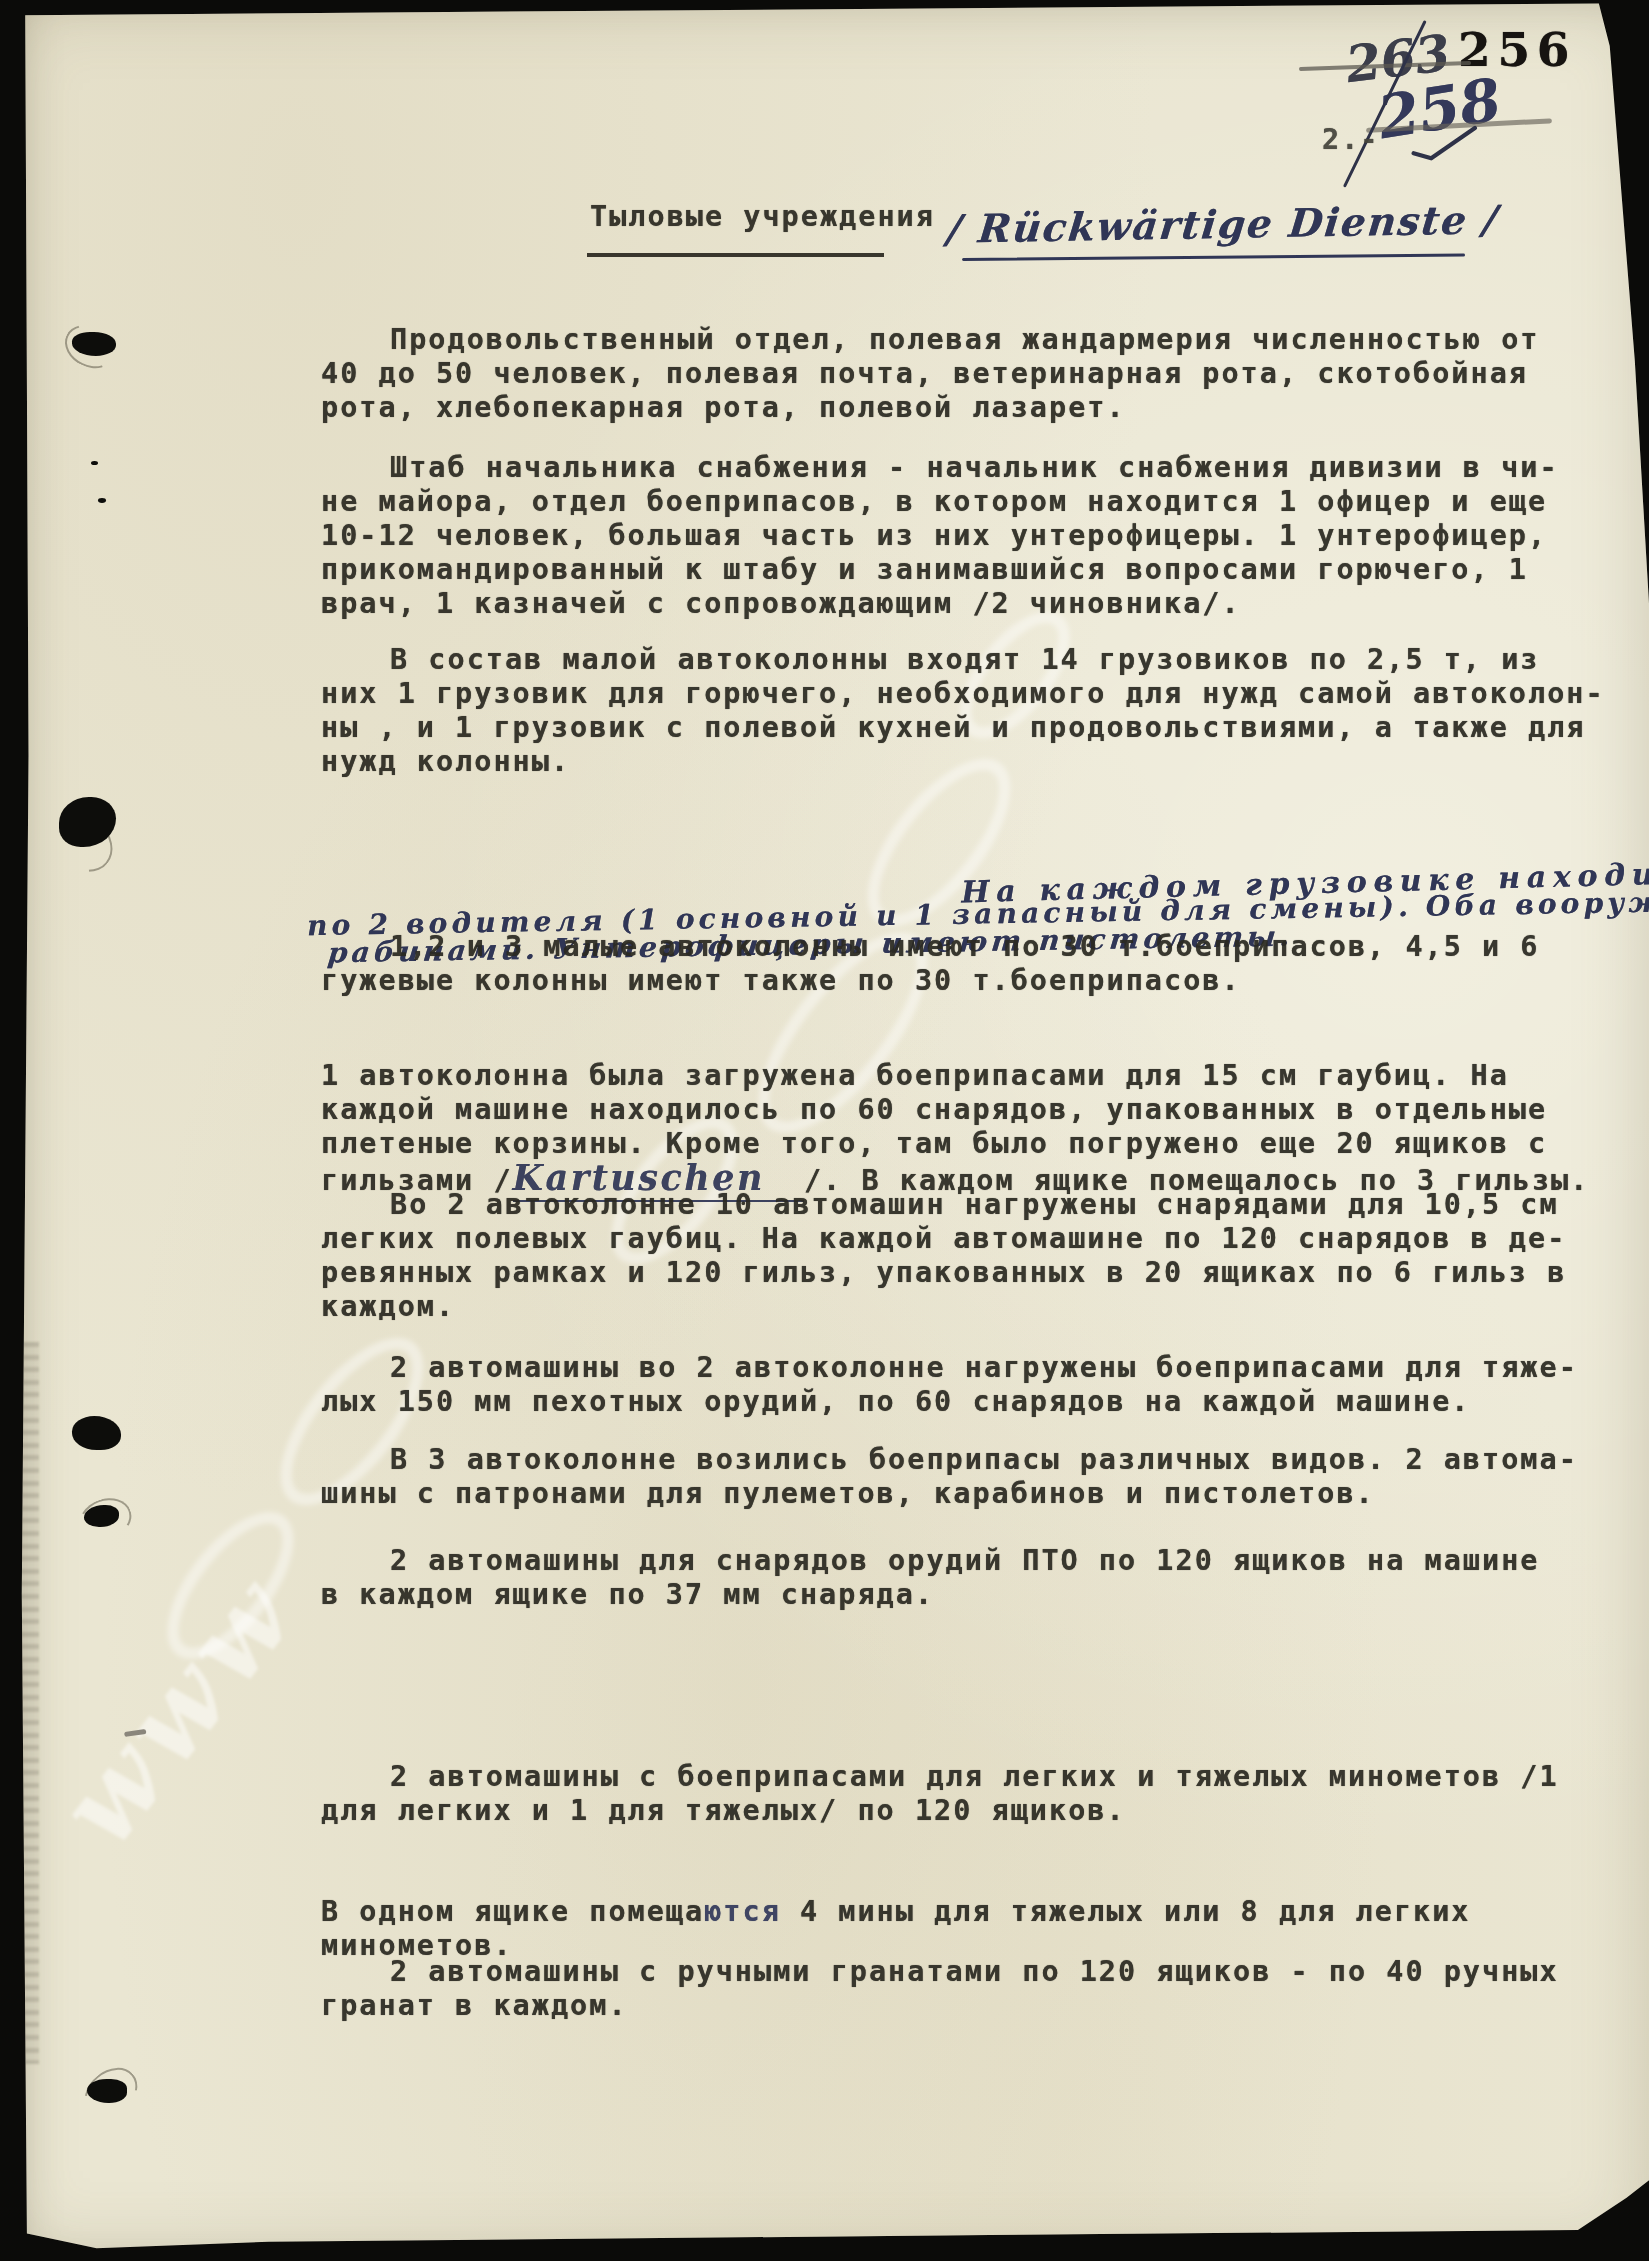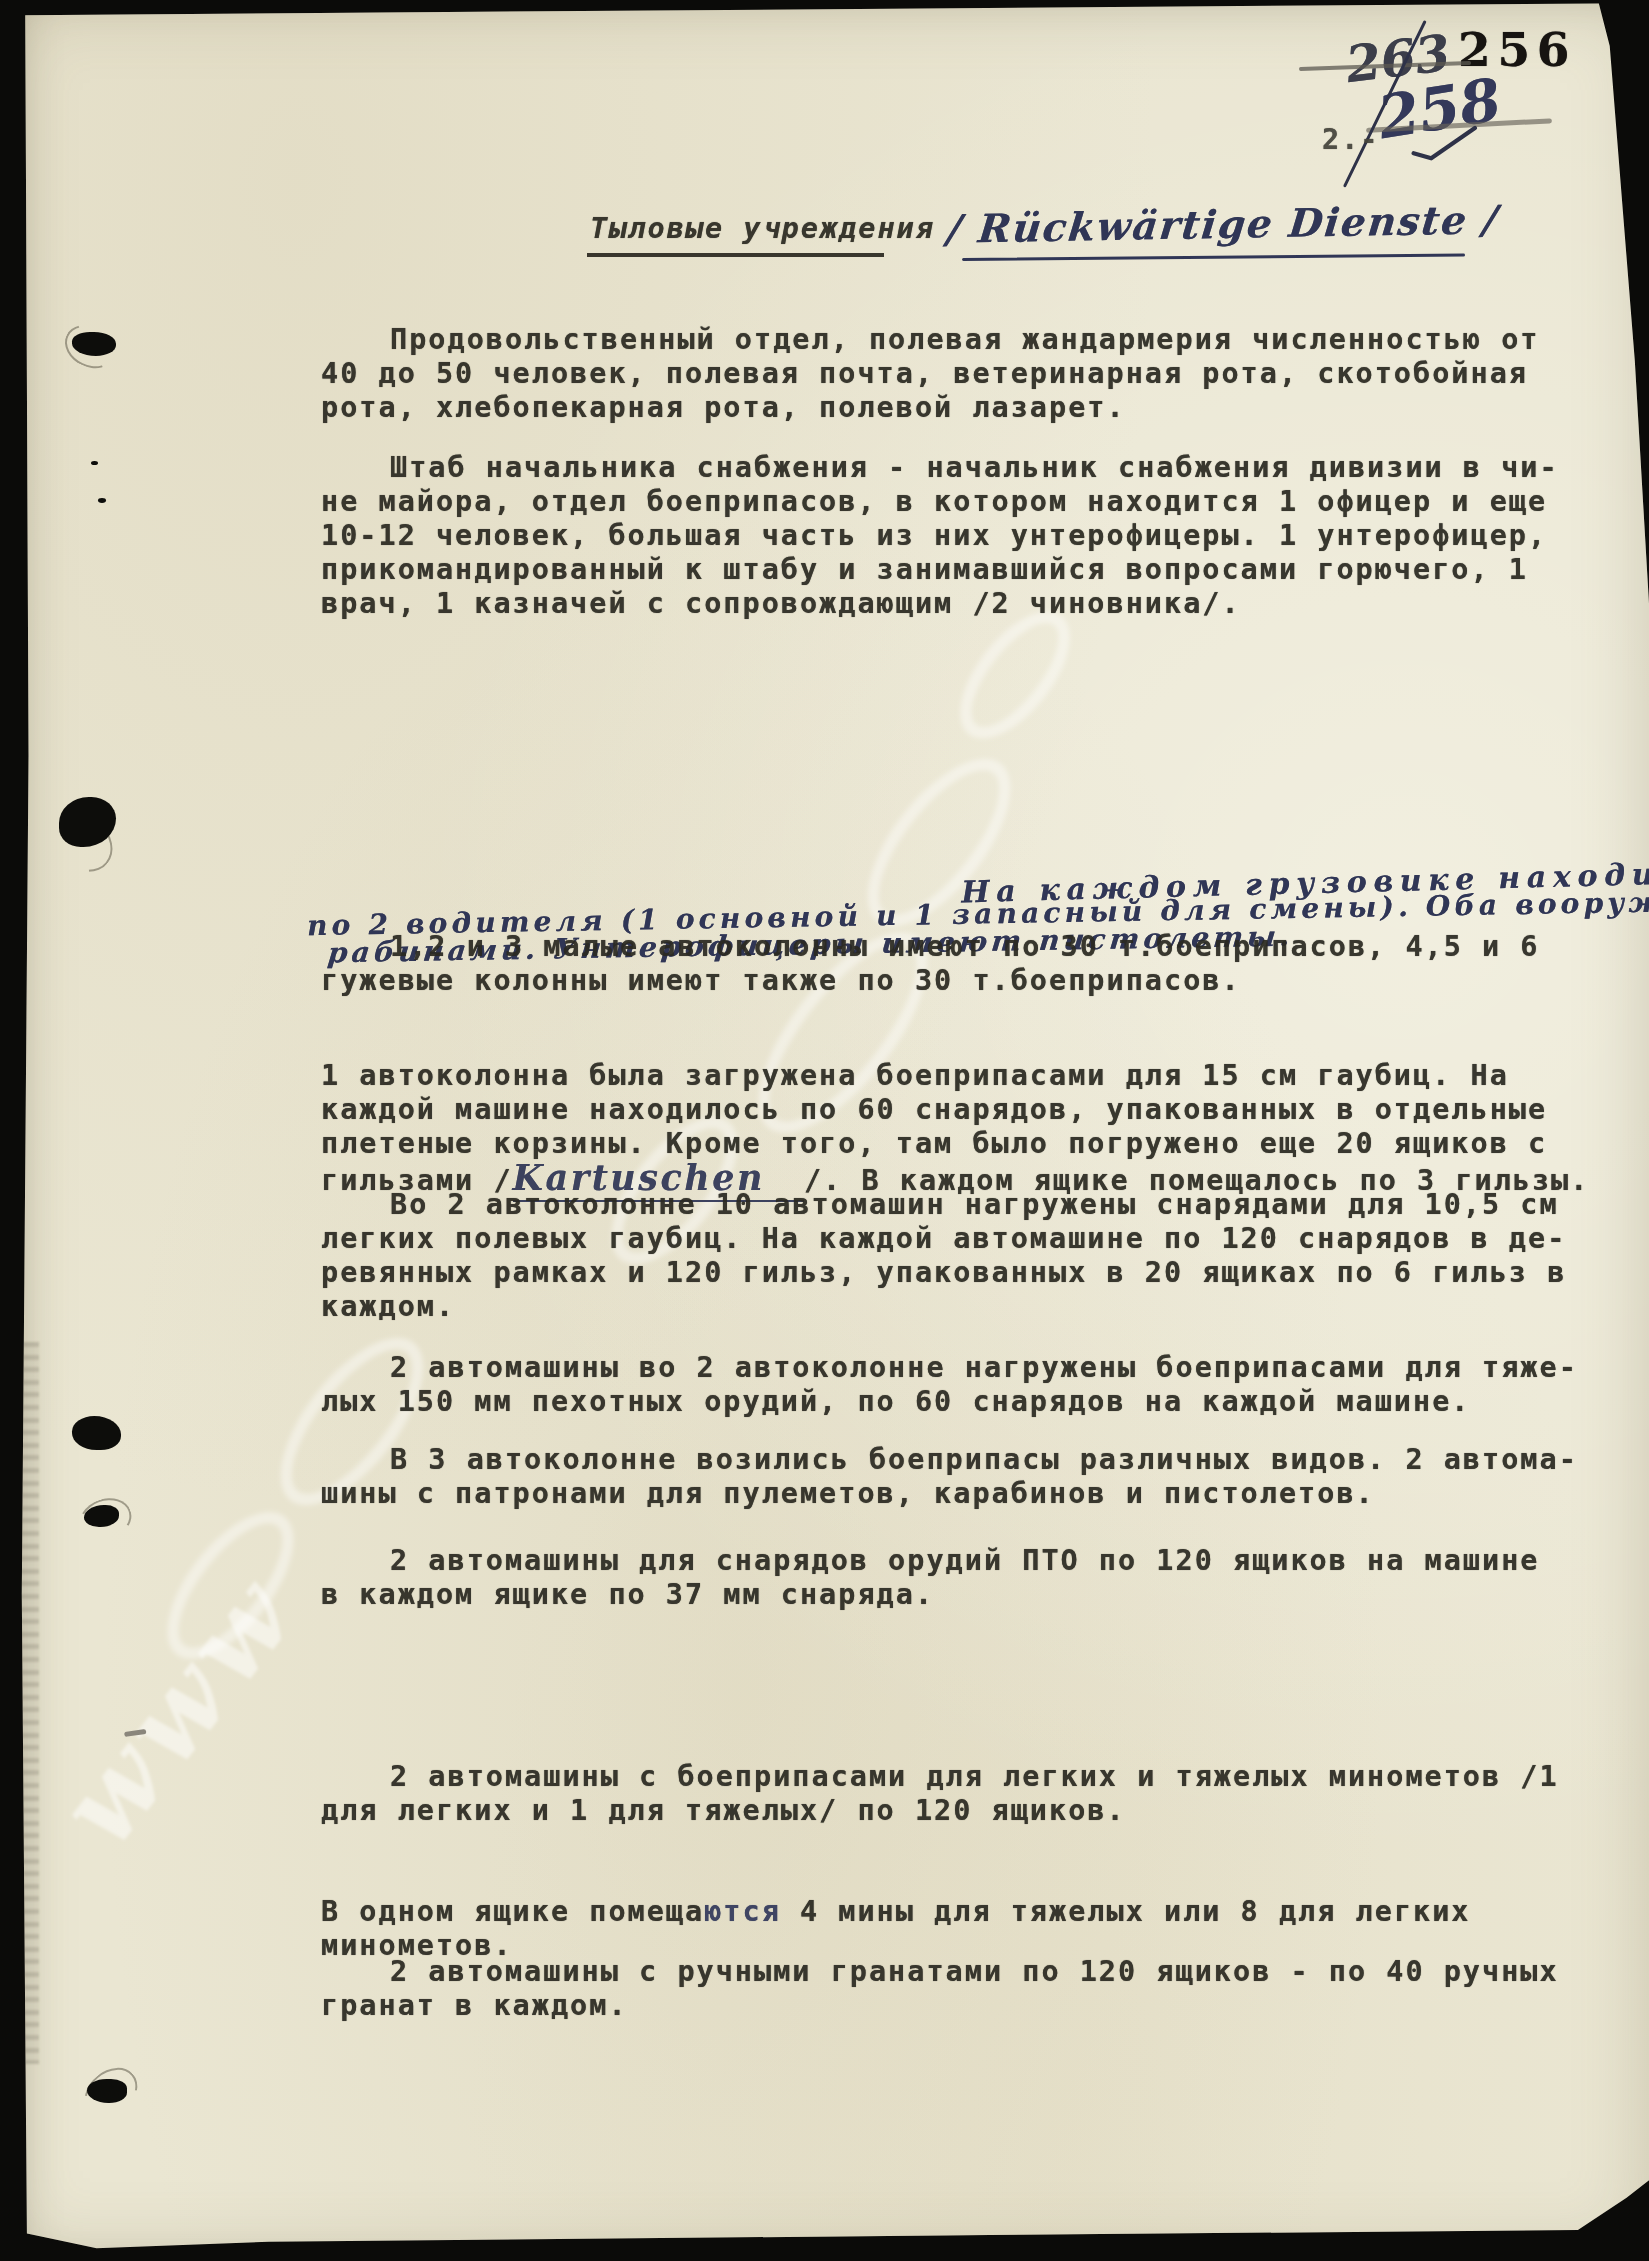--- a/index.html
+++ b/index.html
@@ -69,33 +69,37 @@
   <div class="hw skew" style="left:1346px;top:28.5px;font-size:50px;font-weight:700;color:#3c3e4a;transform:rotate(-7deg);">263</div>
   <div class="line" style="left:1299px;top:67px;width:172px;height:4.2px;background:rgba(92,90,82,.75);transform:rotate(-2deg);border-radius:1.7px;"></div>
   <div class="hw skew" style="left:1378px;top:74px;font-size:59px;font-weight:700;color:#34395a;transform:rotate(-9deg);">258</div>
   <div class="line" style="left:1366px;top:128px;width:186px;height:5px;background:rgba(104,100,90,.65);transform:rotate(-3deg);border-radius:2.5px;"></div>
   <div class="line" style="left:1424px;top:20px;width:3.4px;height:185px;background:#2e3248;transform:rotate(26deg);border-radius:1.7px;"></div>
   <div class="typed" style="left:1322px;top:123px;font-size:28.5px;color:#45443c;">2.-</div>
   <svg style="position:absolute;left:1411px;top:123px;" width="69" height="42" viewBox="0 0 82 50">
     <polyline points="3,36 24,42 76,6" fill="none" stroke="#2e3248" stroke-width="5" stroke-linecap="round" stroke-linejoin="round"></polyline>
   </svg>
 
-  <div class="typed" style="left:590px;top:212px;font-style:italic;">Тыловые учреждения</div>
+  <div class="typed" style="left:590px;top:200px;">Тыловые учреждения</div>
   <div class="line" style="left:587px;top:253px;width:297px;height:4.2px;background:rgba(38,36,28,.9);"></div>
   <div class="hw skew" style="left:948px;top:201px;font-size:39px;font-weight:700;letter-spacing:1.7px;">/ Rückwärtige Dienste /</div>
   <div class="line" style="left:962px;top:258px;width:503px;height:3.4px;background:#303656;transform:rotate(-.5deg);border-radius:1.7px;"></div>
 
   <div class="typed para" style="top:323px;">Продовольственный отдел, полевая жандармерия численностью от
 40 до 50 человек, полевая почта, ветеринарная рота, скотобойная
 рота, хлебопекарная рота, полевой лазарет.</div>
   <div class="typed para" style="top:451px;">Штаб начальника снабжения - начальник снабжения дивизии в чи-
 не майора, отдел боеприпасов, в котором находится 1 офицер и еще
 10-12 человек, большая часть из них унтерофицеры. 1 унтерофицер,
 прикомандированный к штабу и занимавшийся вопросами горючего, 1
 врач, 1 казначей с сопровождающим /2 чиновника/.</div>
+  <div class="typed para" style="top:643px;">В состав малой автоколонны входят 14 грузовиков по 2,5 т, из
+них 1 грузовик для горючего, необходимого для нужд самой автоколон-
+ны , и 1 грузовик с полевой кухней и продовольствиями, а также для
+нужд колонны.</div>
 
   <div class="hw skew" style="left:961px;top:864px;font-size:30px;font-weight:700;letter-spacing:6.7px;transform:rotate(-1.5deg);">На каждом грузовике находится</div>
   <div class="hw skew" style="left:307px;top:896px;font-size:28px;font-weight:700;letter-spacing:4.2px;transform:rotate(-1deg);">по 2 водителя (1 основной и 1 запасный для смены). Оба вооружены ка-</div>
   <div class="hw skew" style="left:329px;top:928px;font-size:28px;font-weight:700;letter-spacing:4.2px;">рабинами. Унтерофицеры имеют пистолеты.</div>
   <div class="typed para" style="top:930px;">1,2 и 3 малые автоколонны имеют по 30 т.боеприпасов, 4,5 и 6
 гужевые колонны имеют также по 30 т.боеприпасов.</div>
 
   <div class="typed para" style="top:1025px;">
     <span>1 автоколонна была загружена боеприпасами для 15 см гаубиц. На
 каждой машине находилось по 60 снарядов, упакованных в отдельные

